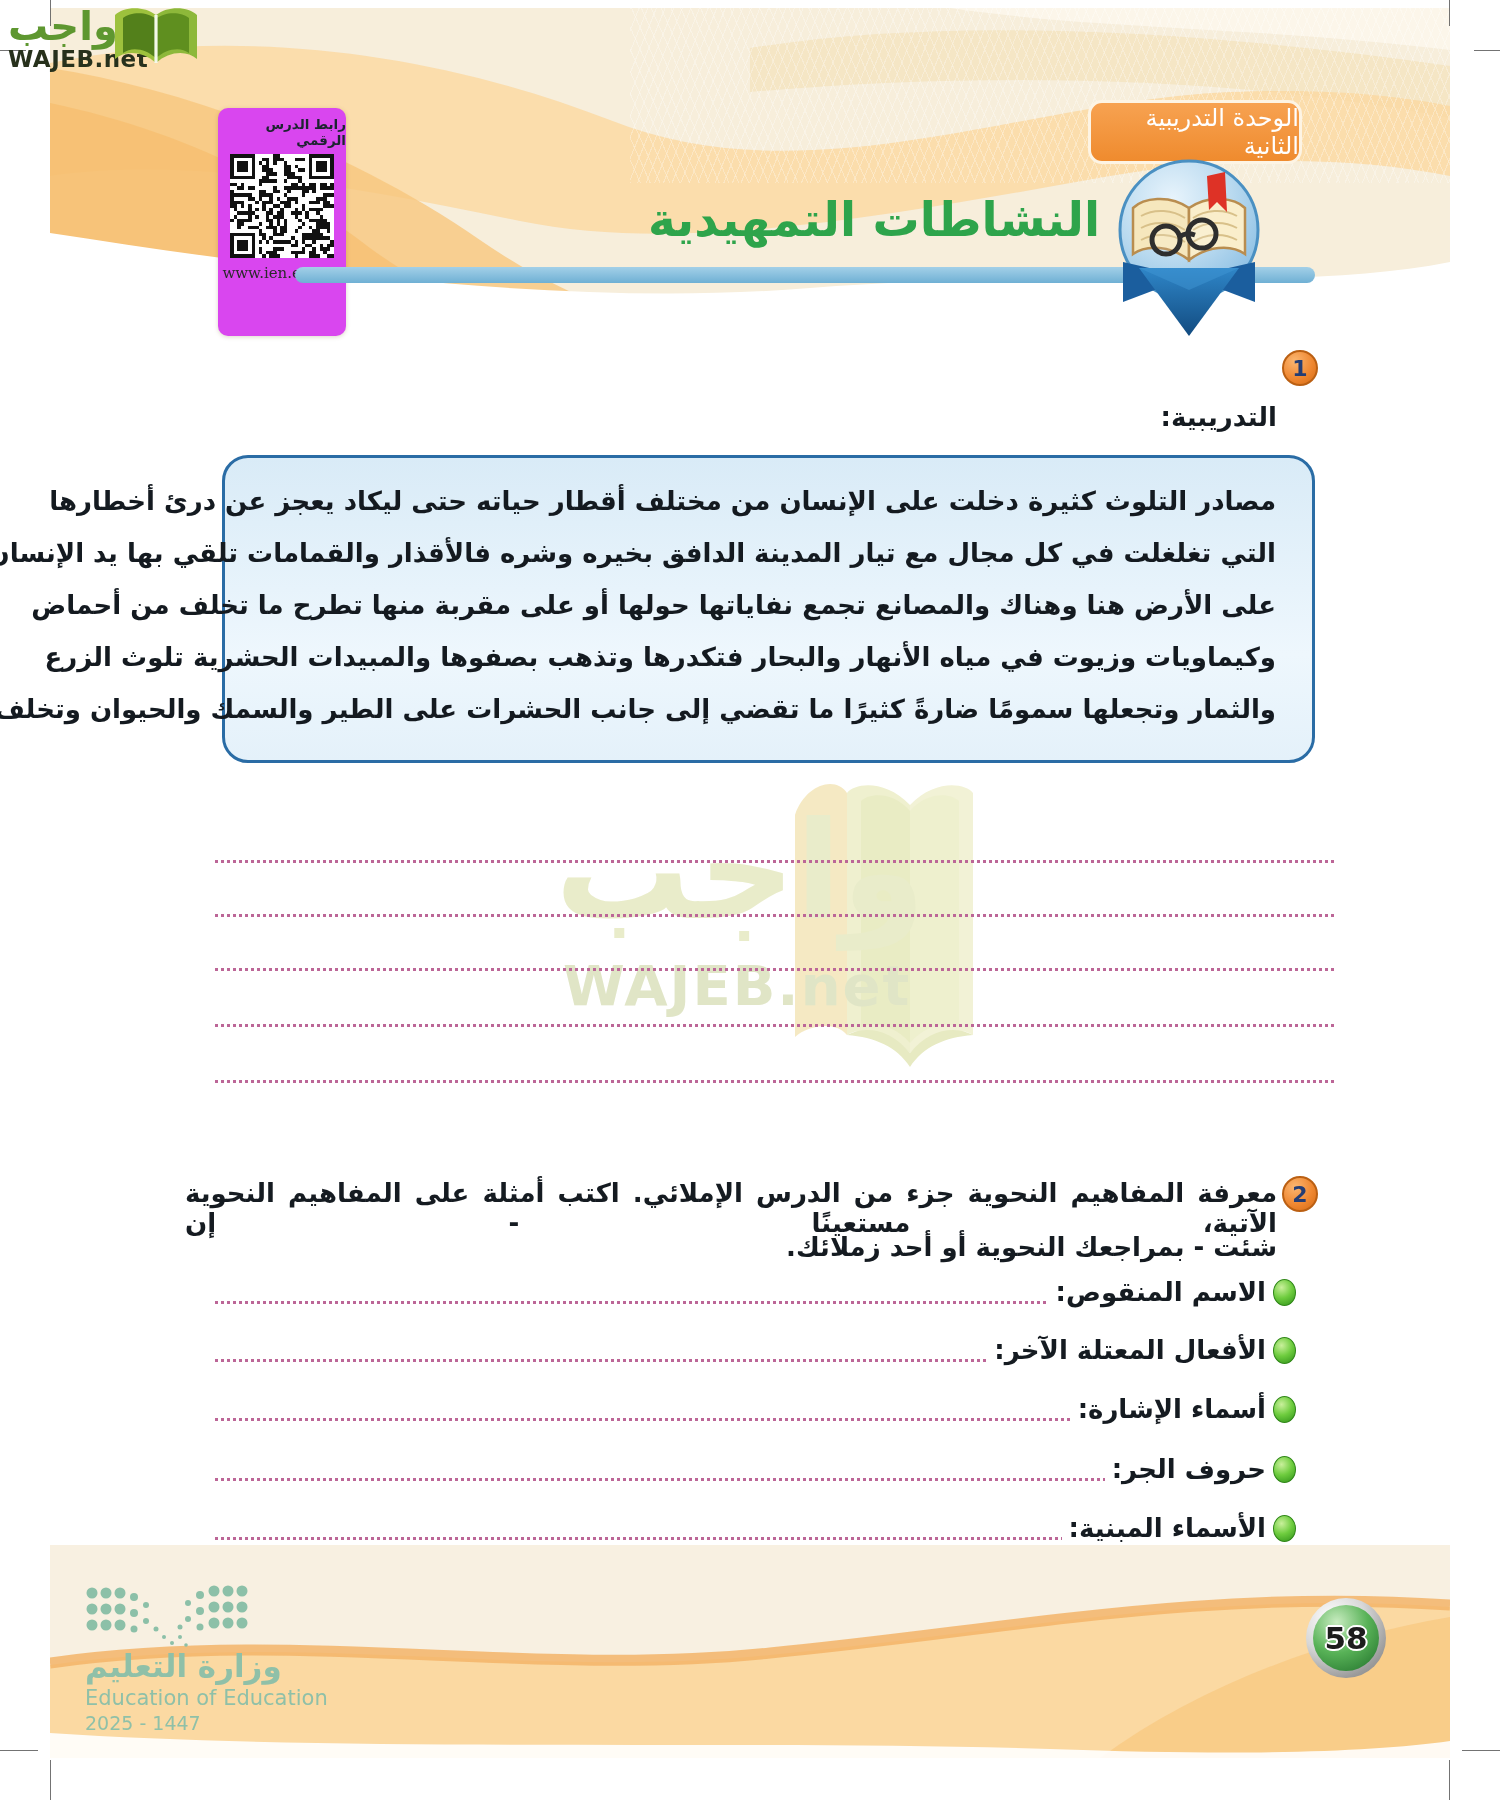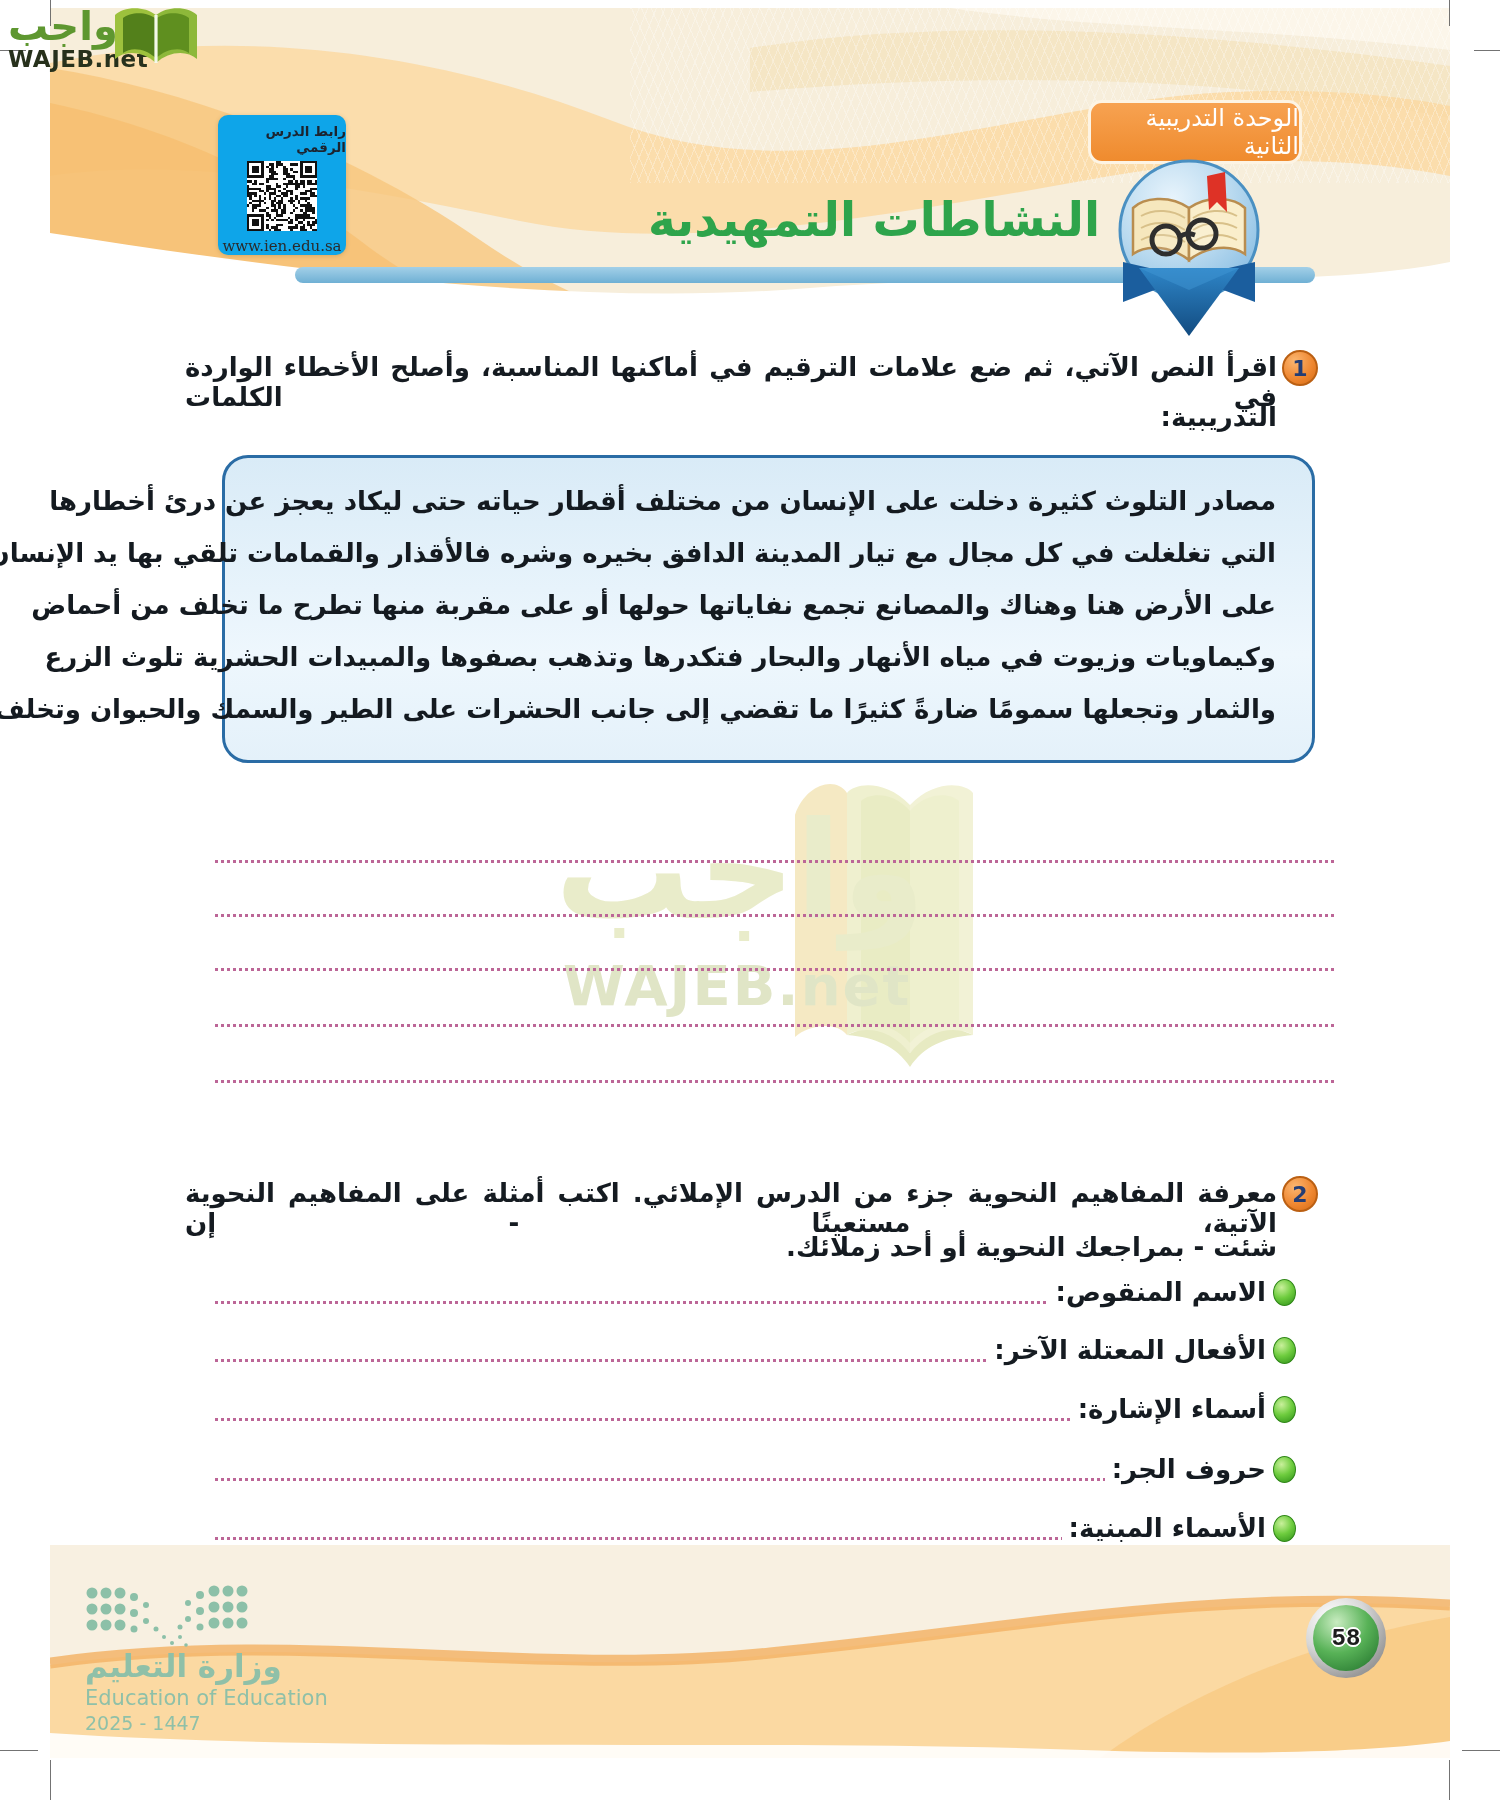--- a/index.html
+++ b/index.html
@@ -20,23 +20,23 @@
   .bottom-band { position:absolute; left:50px; top:1545px; width:1400px; height:213px; }
   
   .crop { position:absolute; background:#5a5a5a; opacity:.85; }
   
   .site-logo { position:absolute; left:6px; top:4px; width:200px; height:70px; }
   .site-logo .ar { position:absolute; left:2px; top:0; font-size:40px; font-weight:bold; color:#5e9730; line-height:1.1; }
   .site-logo .en { position:absolute; left:2px; top:42px; font-size:23px; font-weight:bold; color:#27311c; letter-spacing:.5px; }
   .site-logo .book { position:absolute; left:104px; top:1px; }
   
   .qr-card {
-    position:absolute; left:218px; top:108px; width:128px; height:140px;
-    background:#0ea5e9; border-radius:10px; box-shadow:0 1px 4px rgba(120,90,40,.25);
-    display:flex; flex-direction:column; align-items:center; padding-top:8px;margin-top:7px;
+    position:absolute; left:218px; top:108px; width:128px; height:228px;
+    background:#d946ef; border-radius:10px; box-shadow:0 1px 4px rgba(120,90,40,.25);
+    display:flex; flex-direction:column; align-items:center; padding-top:8px;
   }
   .qr-title { font-size:13.5px; font-weight:bold; color:#1c2430; }
   .qr-box { margin-top:6px; }
   .qr-url { margin-top:6px; font-family:"DejaVu Serif", serif; font-size:15px; color:#2a2a2a; }
   
   .unit-banner {
     position:absolute; left:1088px; top:100px; width:214px; height:64px;
     background:linear-gradient(#f7a251,#ef8b2e); border:3px solid #fdf4e4; border-radius:14px;
     display:flex; align-items:center; justify-content:center;
     color:#ffffff; font-size:24px; font-weight:normal;
@@ -104,23 +104,22 @@
     position:absolute; left:1306px; top:1598px; width:80px; height:80px; border-radius:50%;
     background:radial-gradient(circle at 32% 26%, #ffffff, #d7d7d7 42%, #9b9b9b 75%, #7c7c7c);
     display:flex; align-items:center; justify-content:center;
   }
   .ball-in {
     width:66px; height:66px; border-radius:50%;
     background:radial-gradient(circle at 36% 26%, #c8ecc0, #58b257 48%, #2b7c33 88%);
     display:flex; align-items:center; justify-content:center;
   }
   .ball-num {
-    font-size:24px; font-weight:bold; color:#1d1d1d;
+    font-size:31px; font-weight:bold; color:#1d1d1d;
     text-shadow:-2px 0 0 #fff, 2px 0 0 #fff, 0 -2px 0 #fff, 0 2px 0 #fff, -1px -1px 0 #fff, 1px 1px 0 #fff, -1px 1px 0 #fff, 1px -1px 0 #fff;
-    font-family:Liberation Mono, monospace;
   }
 </style>
 </head>
 <body>
 
 <div class="page">
 
   <div class="top-band">
     <svg viewBox="0 0 1400 300" preserveAspectRatio="none" aria-hidden="true">
       <rect x="0" y="0" width="1400" height="300" fill="#f7eedb"></rect>
@@ -219,21 +218,20 @@
         <circle cx="63" cy="90" r="14"></circle>
         <circle cx="99" cy="84" r="14"></circle>
         <path d="M76,87 C82,83 86,83 92,85" fill="none"></path>
       </g>
     </g>
   </svg>
 
   <div class="badge" style="left:1282px; top:350px;">
     <span>1</span>
   </div>
-  <div class="instr just" style="top:352px; width:1092px;">اقرأ النص الآتي، ثم ضع علامات الترقيم في أماكنها المناسبة، وأصلح الأخطاء الواردة في الكلمات</div>
   <div class="instr" style="top:402px;">التدريبية:</div>
 
   <div class="passage-box">
     <div class="line">مصادر التلوث كثيرة دخلت على الإنسان من مختلف أقطار حياته حتى ليكاد يعجز عن درئ أخطارها</div>
     <div class="line">التي تغلغلت في كل مجال مع تيار المدينة الدافق بخيره وشره فالأقذار والقمامات تلقي بها يد الإنسان</div>
     <div class="line">على الأرض هنا وهناك والمصانع تجمع نفاياتها حولها أو على مقربة منها تطرح ما تخلف من أحماض</div>
     <div class="line">وكيماويات وزيوت في مياه الأنهار والبحار فتكدرها وتذهب بصفوها والمبيدات الحشرية تلوث الزرع</div>
     <div class="line">والثمار وتجعلها سمومًا ضارةً كثيرًا ما تقضي إلى جانب الحشرات على الطير والسمك والحيوان وتخلف</div>
   </div>
 

